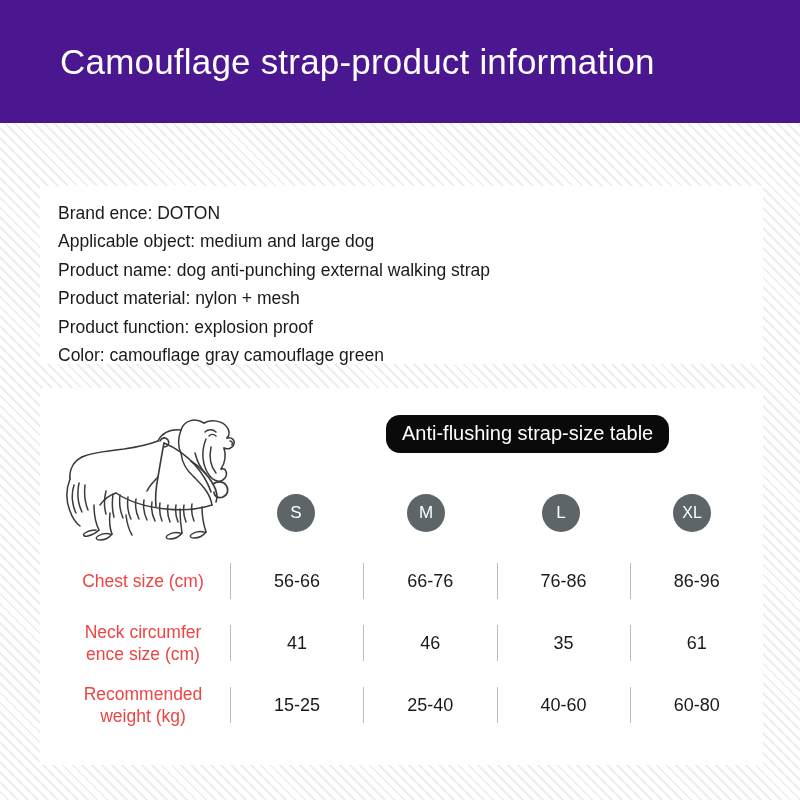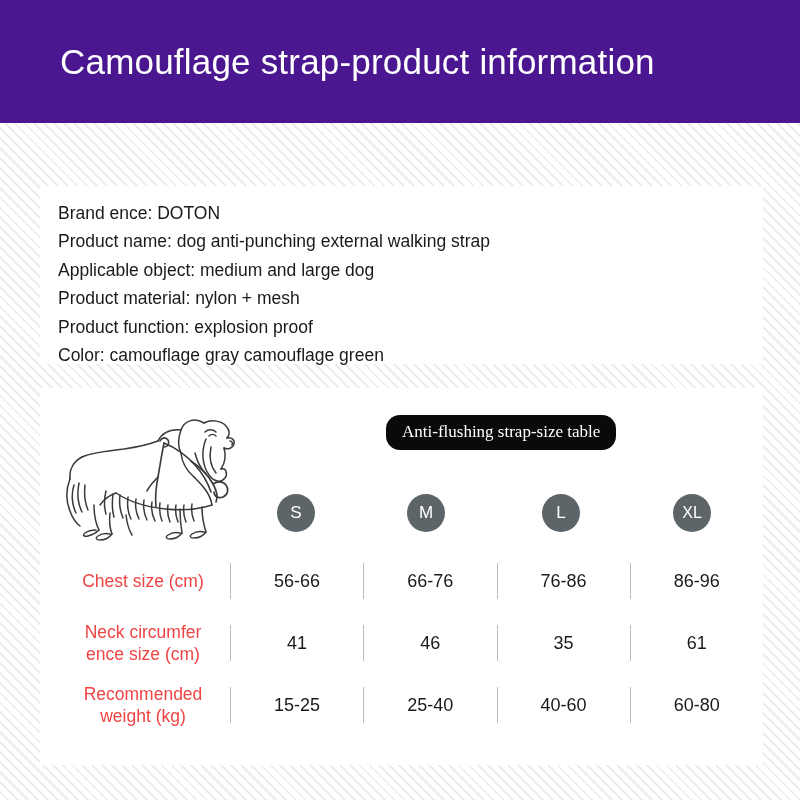--- a/index.html
+++ b/index.html
@@ -68,26 +68,25 @@
     background:#ffffff;
     box-sizing:border-box;
   }
 
   
   .pill{
     position:absolute;
     left:346px;top:27px;
     background:#0a0a0a;
     color:#ffffff;
-    font-size:17px;
+    font-size:20px;
     line-height:1;
     padding:8px 16px 10px 16px;
     border-radius:14px;
     white-space:nowrap;
-    font-family:Liberation Serif, serif;
   }
 
   
   .dog{
     position:absolute;
     left:14px;top:7px;
     width:220px;height:160px;
   }
 
   
@@ -150,22 +149,22 @@
 
 <div id="page">
 
   <div class="banner">
     <div class="banner-title">Camouflage strap-product information</div>
   </div>
 
   <div class="info-card">
     <ul class="info-list">
       <li>Brand ence: DOTON</li>
+      <li>Applicable object: medium and large dog</li>
       <li>Product name: dog anti-punching external walking strap</li>
-      <li>Applicable object: medium and large dog</li>
       <li>Product material: nylon + mesh</li>
       <li>Product function: explosion proof</li>
       <li>Color: camouflage gray camouflage green</li>
     </ul>
   </div>
 
   <div class="size-card">
 
     <svg class="dog" viewBox="0 0 220 160">
       <g fill="none" stroke="#3a3a3a" stroke-width="1.5" stroke-linecap="round" stroke-linejoin="round">

